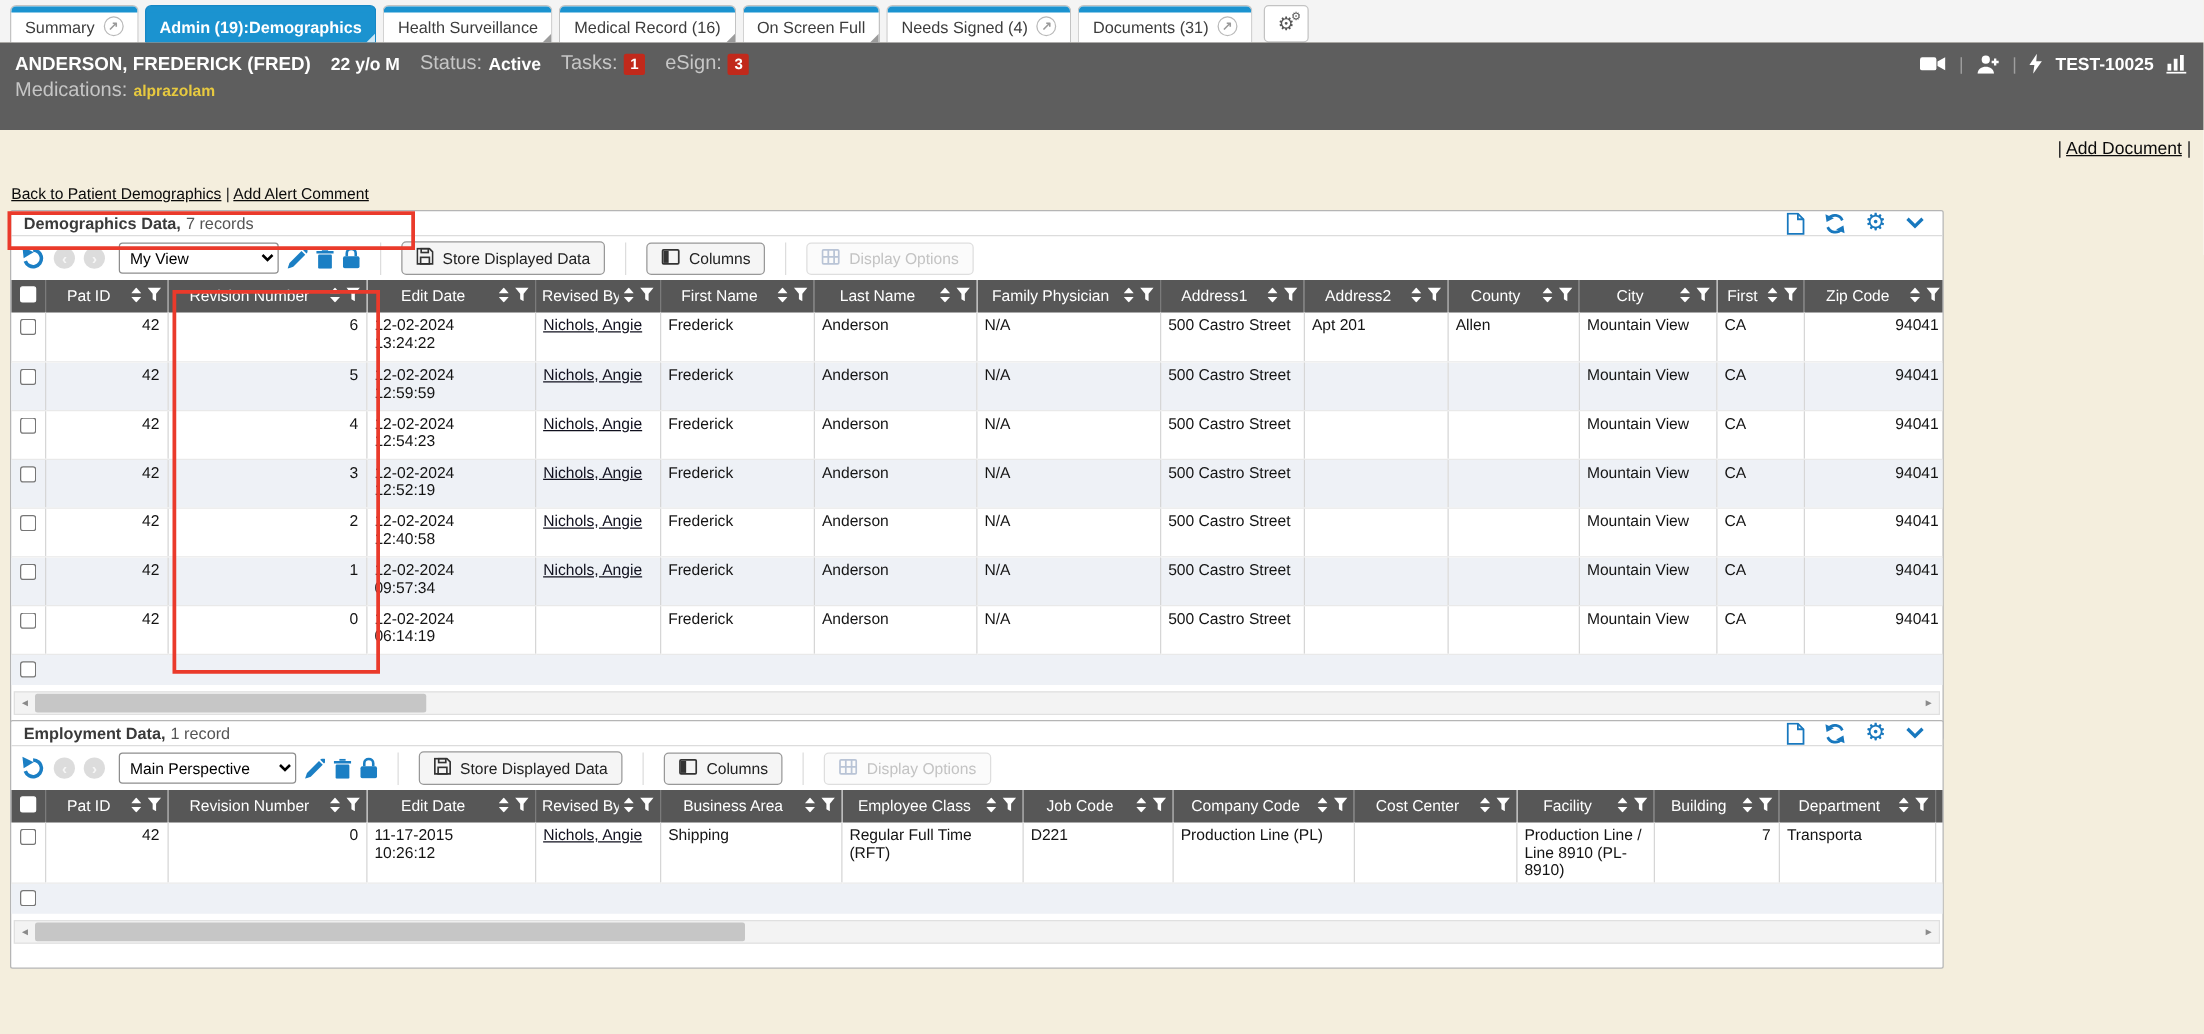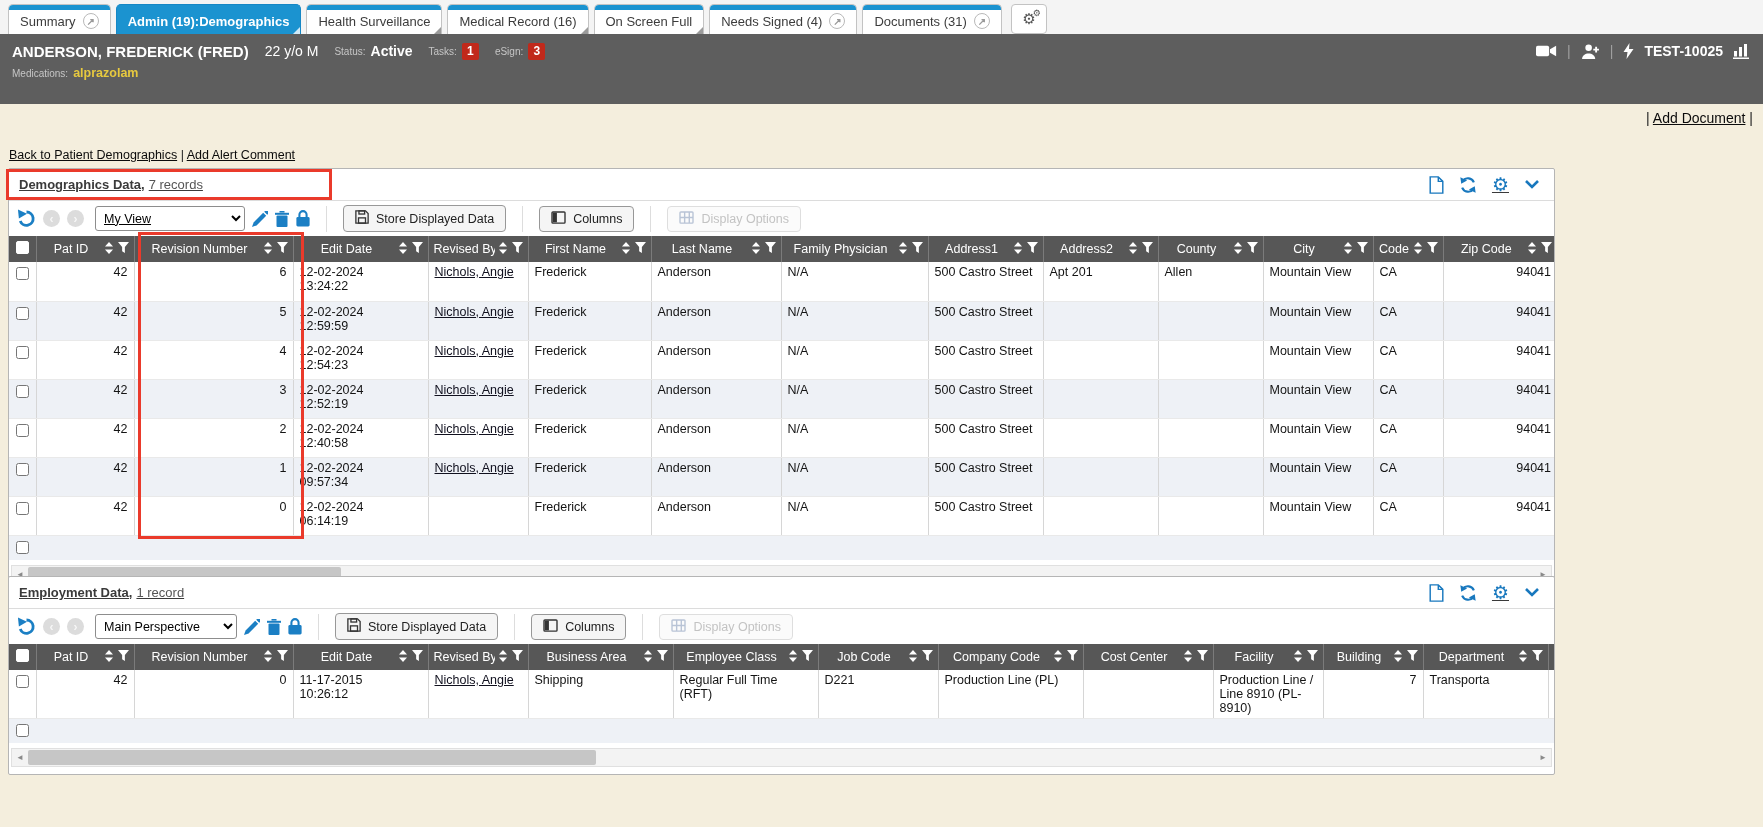--- a/index.html
+++ b/index.html
@@ -25,23 +25,23 @@
   .tab[data-flags~="fold"] .fold { display:block; }
   .tab-gear-btn { height:30px; width:36px; margin-left:4px; background:#fff; border:1px solid #c3c3c3;
                   border-radius:4px; font-size:15px; color:#555; position:relative; cursor:pointer; }
   .tab-gear-btn .g2 { position:absolute; font-size:9px; top:3px; right:5px; }
 
   
   .pheader { position:absolute; top:34px; left:0; right:0; height:70px; background:#5e5e5e; color:#fff;
              padding:5px 12px 0 12px; }
   .ph-line1 { display:flex; align-items:center; gap:16px; font-size:14px; height:24px; }
   .ph-name { font-weight:bold; font-size:15px; }
-  .ph-agesex { font-weight:normal; }
+  .ph-agesex { font-weight:bold; }
   .ph-pair { display:flex; align-items:center; gap:5px; }
-  .ph-label { color:#c6c6c6; font-size:10px; }
+  .ph-label { color:#c6c6c6; font-size:16px; }
   .ph-val { font-weight:bold; }
   .badge { background:#c1291b; color:#fff; font-weight:bold; font-size:12px; min-width:17px; height:17px;
            display:inline-flex; align-items:center; justify-content:center; border-radius:2px; padding:0 3px; }
   .ph-right { margin-left:auto; display:flex; align-items:center; gap:10px; }
   .ph-right .isep { color:#9f9f9f; font-size:14px; }
   .ph-right svg { display:block; }
   .ph-station { font-weight:bold; font-size:14px; }
   .ph-line2, .ph-line3 { display:flex; align-items:center; gap:18px; font-size:12.5px; height:21px; }
   .ph-line3 { height:20px; }
   .meds { color:#e7c93f; font-weight:bold; }
@@ -49,35 +49,35 @@
   
   .adddoc { position:absolute; top:110px; right:10px; font-size:14px; color:#222; }
   .adddoc a, .backlinks a { color:#0b0b0b; text-decoration:underline; cursor:pointer; }
   .backlinks { position:absolute; top:148px; left:9px; font-size:12.5px; color:#222; }
 
   
   .panel { position:absolute; left:8px; width:1547px; background:#fff; border:1px solid #b5b5b5;
            border-radius:2px; overflow:hidden; }
   #demographics-panel { top:168px; height:424px; }
   #employment-panel  { top:576px; height:199px; }
-  .panel-title { height:32px; display:flex; align-items:center; padding:0 10px; border-bottom:1px solid #dcdcdc;
-                 font-size:13px; color:#3a3a3a;text-decoration:underline; }
+  .panel-title { height:20px; display:flex; align-items:center; padding:0 10px; border-bottom:1px solid #dcdcdc;
+                 font-size:13px; color:#3a3a3a; }
   .panel-title b { margin-right:4px; }
   .panel-title .count { color:#555; }
   .panel-icons { margin-left:auto; display:flex; align-items:center; gap:15px; padding-right:4px; }
   .picon { color:#1878be; cursor:pointer; display:inline-flex; align-items:center; }
   .picon.gear-glyph { font-size:19px; line-height:18px; }
 
   .toolbar { height:35px; display:flex; align-items:center; padding:0 8px; gap:7px; }
   .undo-icon { cursor:pointer; display:inline-flex; }
   .nav-circle { width:17px; height:17px; border-radius:50%; background:#dcdcdc; color:#f6f6f6;
                 display:inline-flex; align-items:center; justify-content:center; font-size:12px; font-weight:bold; }
   .view-select { height:25px; border:1px solid #8d8d8d; border-radius:3px; background:#fff; font-size:12.5px;
                  font-family:"Liberation Sans",sans-serif; padding:0 4px; margin-left:4px; }
-  #demographics-panel .view-select { width:150px;text-decoration:underline; }
+  #demographics-panel .view-select { width:128px; }
   #employment-panel .view-select { width:142px; }
   .tool-ico { display:inline-flex; cursor:pointer; }
   .vsep { width:1px; height:26px; background:#dddddd; margin:0 9px; }
   .tbtn { display:inline-flex; align-items:center; gap:7px; border:1px solid #989898; background:#f5f5f5;
           border-radius:4px; padding:4px 11px; font-size:12.5px; color:#222; cursor:pointer;
           font-family:"Liberation Sans",sans-serif; }
   .tbtn.disabled { color:#c3c3c3; border-color:#dedede; background:#fbfbfb; cursor:default; }
 
   
   table.grid { border-collapse:collapse; table-layout:fixed; width:1548px; font-size:12.5px; color:#141414; }
@@ -495,21 +495,21 @@
                       <path d="M4 12 L0 7.5 H8 Z"></path>
                     </svg></span>
                 <span><svg width="11" height="11" viewBox="0 0 12 12" fill="#fff">
                       <path d="M0 0 H12 L7.5 5.5 V12 L4.5 10.2 V5.5 Z"></path>
                     </svg></span>
               </span>
             </span>
           </th>
             <th>
             <span class="th-inner">
-              <span class="th-label">Code</span>
+              <span class="th-label">First</span>
               <span class="th-tools">
                 <span><svg width="8" height="12" viewBox="0 0 8 12" fill="#fff">
                       <path d="M4 0 L8 4.5 H0 Z"></path>
                       <path d="M4 12 L0 7.5 H8 Z"></path>
                     </svg></span>
                 <span><svg width="11" height="11" viewBox="0 0 12 12" fill="#fff">
                       <path d="M0 0 H12 L7.5 5.5 V12 L4.5 10.2 V5.5 Z"></path>
                     </svg></span>
               </span>
             </span>

